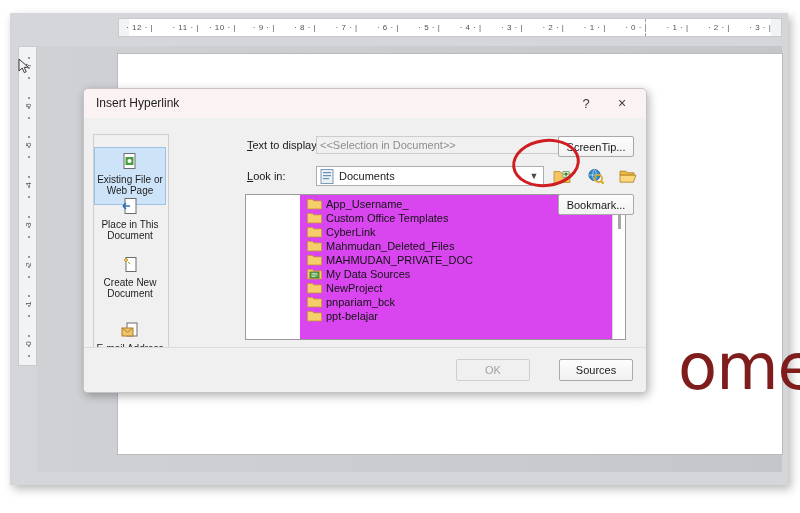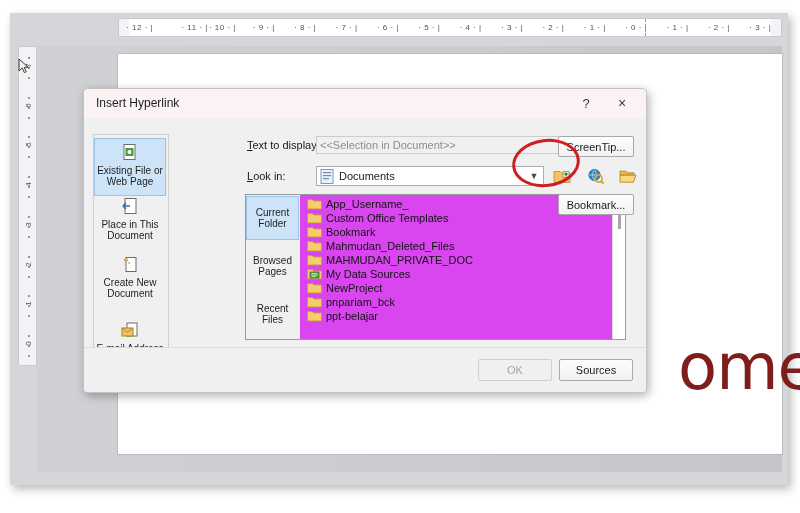--- a/index.html
+++ b/index.html
@@ -172,21 +172,21 @@
 
   <div class="slide">
     <div class="slide-title">ome</div>
   </div>
 
 
   <div class="hruler">
     <div class="inner" id="hruler-inner">
         <div class="white" style="left: 10px; width: 642px;"></div>
         <div class="tickgrp" style="left: 0px; width: 41.375px;">· 12 · |</div>
-        <div class="tickgrp" style="left: 55px; width: 41.375px; text-align: center;">· 11 · |</div>
+        <div class="tickgrp" style="left: 46px; width: 41.375px; text-align: center;">· 11 · |</div>
         <div class="tickgrp" style="left: 82.75px; width: 41.375px;">· 10 · |</div>
         <div class="tickgrp" style="left: 124.125px; width: 41.375px;">· 9 · |</div>
         <div class="tickgrp" style="left: 165.5px; width: 41.375px;">· 8 · |</div>
         <div class="tickgrp" style="left: 206.875px; width: 41.375px;">· 7 · |</div>
         <div class="tickgrp" style="left: 248.25px; width: 41.375px;">· 6 · |</div>
         <div class="tickgrp" style="left: 289.625px; width: 41.375px;">· 5 · |</div>
         <div class="tickgrp" style="left: 331px; width: 41.375px;">· 4 · |</div>
         <div class="tickgrp" style="left: 372.375px; width: 41.375px;">· 3 · |</div>
         <div class="tickgrp" style="left: 413.75px; width: 41.375px;">· 2 · |</div>
         <div class="tickgrp" style="left: 455.125px; width: 41.375px;">· 1 · |</div>
@@ -245,21 +245,21 @@
       <div class="dlg-title">Insert Hyperlink</div>
       <div class="tb-btn tb-help">?</div>
       <div class="tb-btn tb-close">×</div>
     </div>
 
     <div class="dlg-body">
 
       <div class="lbl" style="left:27px;top:20px;">Link to:</div>
 
       <div class="rail" id="rail">
-          <div class="rail-item sel" style="top: 3px;">
+          <div class="rail-item sel" style="top: 12px;">
             <span class="rail-ico"><svg viewBox="0 0 20 20">
                 <rect x="4" y="1.5" width="11" height="15" fill="#fff" stroke="#6c6c6c"></rect>
                 <rect x="5.5" y="5" width="8" height="8" fill="#4a9f3f"></rect>
                 <circle cx="9.5" cy="9" r="2" fill="#fff"></circle>
               </svg></span>
             <span>Existing File or Web Page</span>
           </div>
           <div class="rail-item" style="top: 58px;">
             <span class="rail-ico"><svg viewBox="0 0 20 20">
                 <rect x="5" y="1.5" width="11" height="15" fill="#fff" stroke="#6c6c6c"></rect>
@@ -316,43 +316,38 @@
         </svg>
       </div>
       <div class="toolico" style="left:532px;">
         <svg viewBox="0 0 18 16" width="18" height="16">
           <path d="M1 3.2h6l1.3 1.6H15v2.4H1z" fill="#f0b93f" stroke="#ab7c22" stroke-width=".8"></path>
           <path d="M1 7.2h16l-2.6 7H1z" fill="#fbd87e" stroke="#ab7c22" stroke-width=".8"></path>
         </svg>
       </div>
 
       <div class="browser">
-        <div class="btabs" id="btabs">
-            <div class="btab sel" style="top: 1px;">Current Folder</div>
-            <div class="btab" style="top: 49px;">Browsed Pages</div>
-            <div class="btab" style="top: 97px;">Recent Files</div>
-          </div>
         <div class="flist" id="flist">
             <div class="frow">
               <span class="fico"><svg viewBox="0 0 15 12" width="15" height="12">
                   <path d="M0.5 1.5h5l1.2 1.4H14.5v8H0.5z" fill="#f6cd6b" stroke="#c79a2c" stroke-width=".8"></path>
                 </svg></span>
               <span>App_Username_</span>
             </div>
             <div class="frow">
               <span class="fico"><svg viewBox="0 0 15 12" width="15" height="12">
                   <path d="M0.5 1.5h5l1.2 1.4H14.5v8H0.5z" fill="#f6cd6b" stroke="#c79a2c" stroke-width=".8"></path>
                 </svg></span>
               <span>Custom Office Templates</span>
             </div>
             <div class="frow">
               <span class="fico"><svg viewBox="0 0 15 12" width="15" height="12">
                   <path d="M0.5 1.5h5l1.2 1.4H14.5v8H0.5z" fill="#f6cd6b" stroke="#c79a2c" stroke-width=".8"></path>
                 </svg></span>
-              <span>Bookmark</span>
+              <span>CyberLink</span>
             </div>
             <div class="frow">
               <span class="fico"><svg viewBox="0 0 15 12" width="15" height="12">
                   <path d="M0.5 1.5h5l1.2 1.4H14.5v8H0.5z" fill="#f6cd6b" stroke="#c79a2c" stroke-width=".8"></path>
                 </svg></span>
               <span>Mahmudan_Deleted_Files</span>
             </div>
             <div class="frow">
               <span class="fico"><svg viewBox="0 0 15 12" width="15" height="12">
                   <path d="M0.5 1.5h5l1.2 1.4H14.5v8H0.5z" fill="#f6cd6b" stroke="#c79a2c" stroke-width=".8"></path>
@@ -394,21 +389,21 @@
       <div class="lbl" style="left:163px;top:234px;">Addr<u>e</u>ss:</div>
       <div class="addr">
         <div class="caret"></div>
         <div class="arrow">▼</div>
       </div>
 
       <div class="rbtn" style="top:18px;">ScreenTip...</div>
       <div class="rbtn" style="top:76px;">Bookmark...</div>
 
       <div class="dlg-foot">
-        <div class="fbtn disabled" style="left:394px;text-align:right;">OK</div>
+        <div class="fbtn disabled" style="left:372px;text-align:right;">OK</div>
         <div class="fbtn" style="left:475px;">Sources</div>
       </div>
 
     </div>
   </div>
 
   <div class="annot" style="border-color: rgb(207, 29, 34);"></div>
 
 </div>
 

